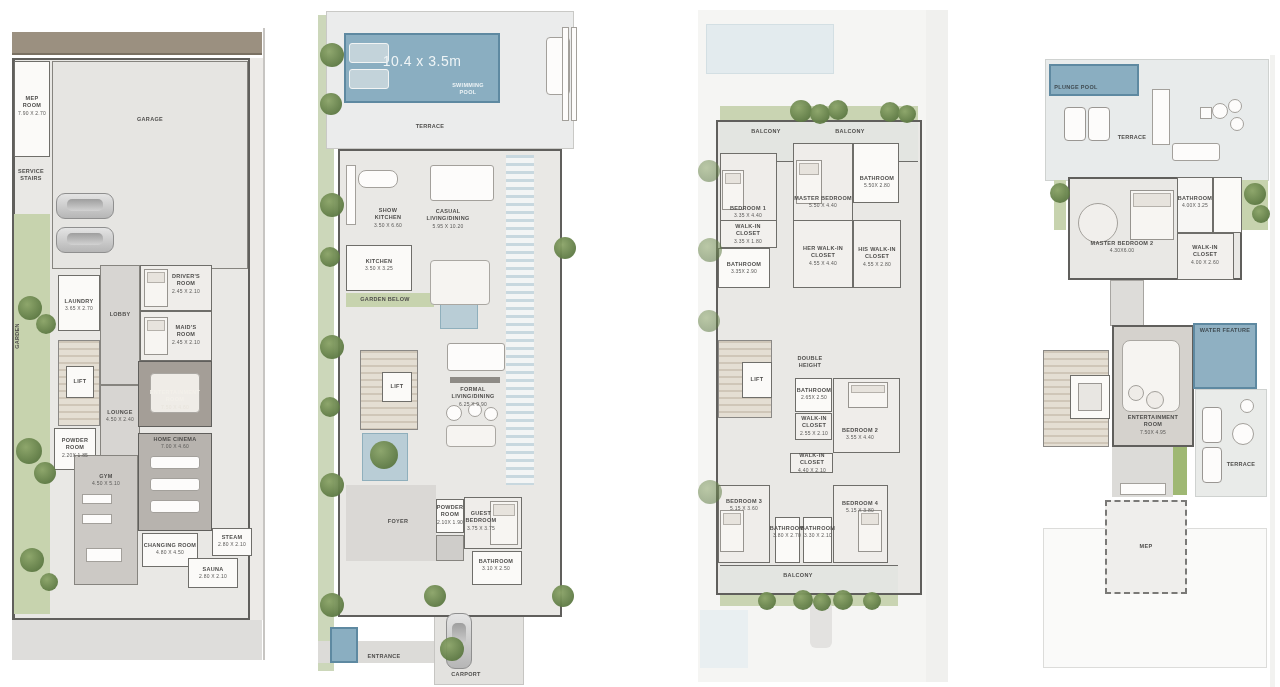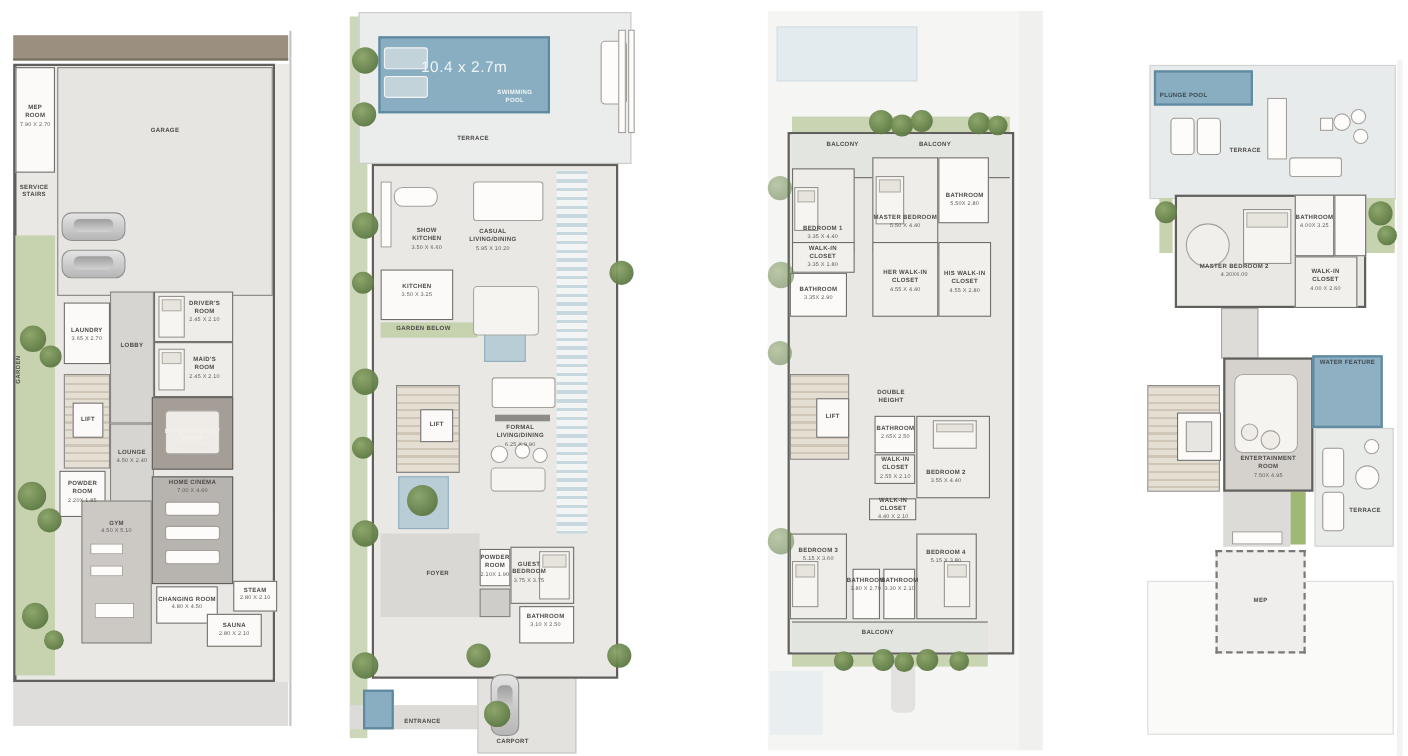--- a/index.html
+++ b/index.html
@@ -172,21 +172,21 @@
   <div class="tree" style="left:2px;top:242px;width:20px;height:20px"></div>
   <div class="tree" style="left:2px;top:330px;width:24px;height:24px"></div>
   <div class="tree" style="left:2px;top:392px;width:20px;height:20px"></div>
   <div class="tree" style="left:2px;top:468px;width:24px;height:24px"></div>
   <div class="tree" style="left:2px;top:588px;width:24px;height:24px"></div>
   <div class="tree" style="left:236px;top:232px;width:22px;height:22px"></div>
   <div class="tree" style="left:234px;top:580px;width:22px;height:22px"></div>
   <div class="tree" style="left:106px;top:580px;width:22px;height:22px"></div>
   <div class="tree" style="left:122px;top:632px;width:24px;height:24px"></div>
 
-  <div class="lbl big" style="left:104px;top:56px"><span>10.4 x 2.7m</span></div>
+  <div class="lbl big" style="left:104px;top:56px"><span>10.4 x 3.5m</span></div>
   <div class="lbl pool-sub" style="left:150px;top:84px"><span>SWIMMING
 POOL</span></div>
   <div class="lbl" style="left:112px;top:122px"><span>TERRACE</span></div>
   <div class="lbl" style="left:70px;top:213px"><span>SHOW
 KITCHEN</span><span class="dims">3.50 X 6.60</span></div>
   <div class="lbl" style="left:130px;top:214px"><span>CASUAL
 LIVING/DINING</span><span class="dims">5.95 X 10.20</span></div>
   <div class="lbl" style="left:61px;top:260px"><span>KITCHEN</span><span class="dims">3.50 X 3.25</span></div>
   <div class="lbl" style="left:67px;top:295px"><span>GARDEN BELOW</span></div>
   <div class="lbl" style="left:79px;top:382px"><span>LIFT</span></div>

